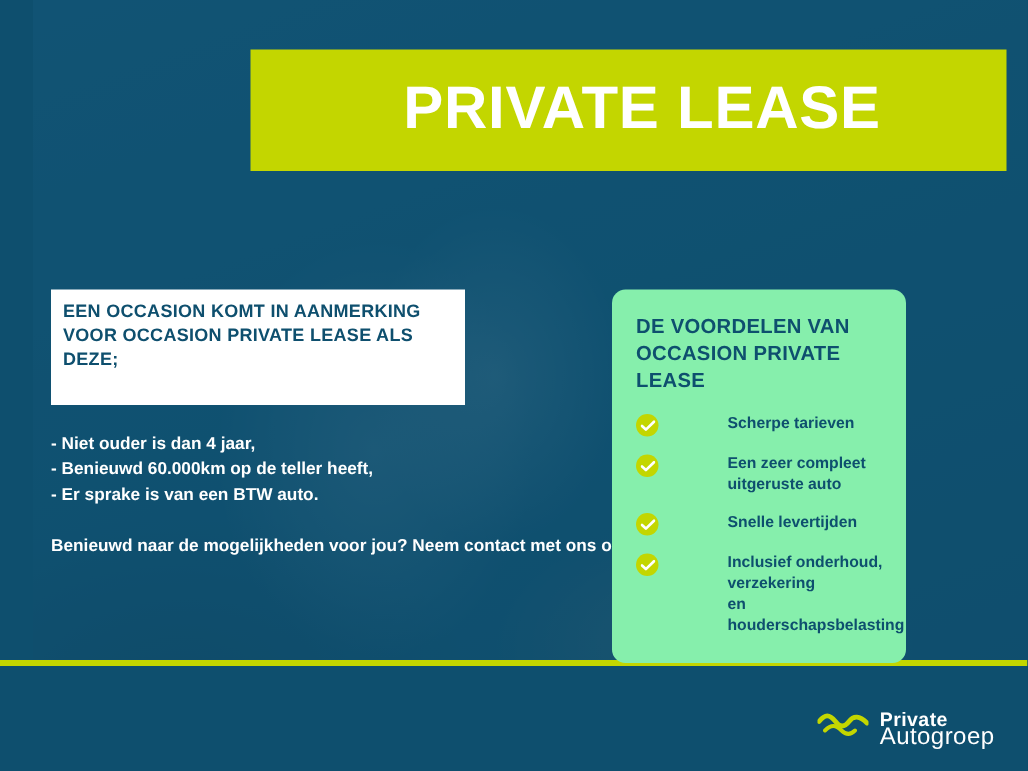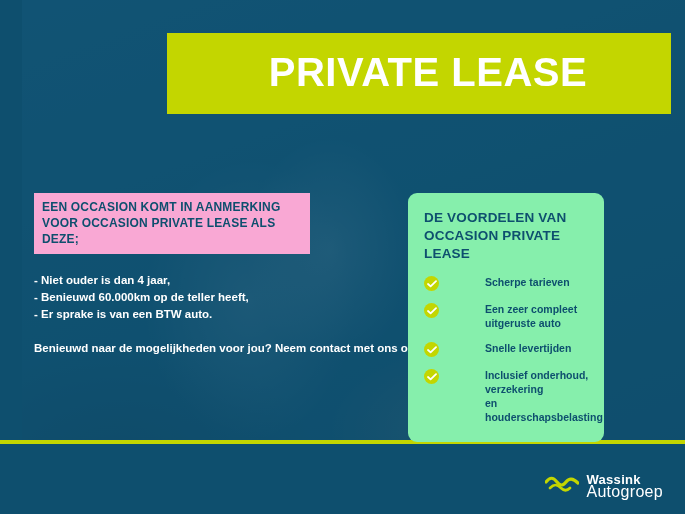--- a/index.html
+++ b/index.html
@@ -78,27 +78,27 @@
     white-space: nowrap;
   }
 
   
   .left-col {
     position: absolute;
     left: 34px; top: 193px;
     width: 360px;
   }
   .subhead {
-    background: #f9a8d4;
+    background: #ffffff;
     color: #0e4f6e;
     font-weight: bold;
     font-size: 12px;
     line-height: 16px;
     letter-spacing: 0.2px;
-    padding: 6px 8px 7px 8px;
+    padding: 6px 8px 23px 8px;
     display: inline-block;
     width: 276px;
     box-sizing: border-box;
   }
   .bullets {
     margin-top: 18px;
     color: #ffffff;
     font-size: 11.5px;
     line-height: 17px;
     font-weight: bold;
@@ -249,18 +249,18 @@
   </div>
 
   <div class="logo">
     <span class="logo-mark">
       <svg width="34" height="18" viewBox="0 0 34 18">
         <path d="M1 6 C5 1, 8 1, 12 6 C15 10, 18 10, 21 6 C24 2, 28 2, 33 7" stroke="#c3d600" stroke-width="3.2" fill="none" stroke-linecap="round"></path>
         <path d="M5 12 C9 8, 12 8, 16 12 C19 15, 22 15, 25 12" stroke="#c3d600" stroke-width="2.6" fill="none" stroke-linecap="round"></path>
       </svg>
     </span>
     <span class="logo-text">
-      <span class="l1" style="display:block">Wassink</span>
+      <span class="l1" style="display:block">Private</span>
       <span class="l2" style="display:block">Autogroep</span>
     </span>
   </div>
 
 </div>
 
 </body></html>

